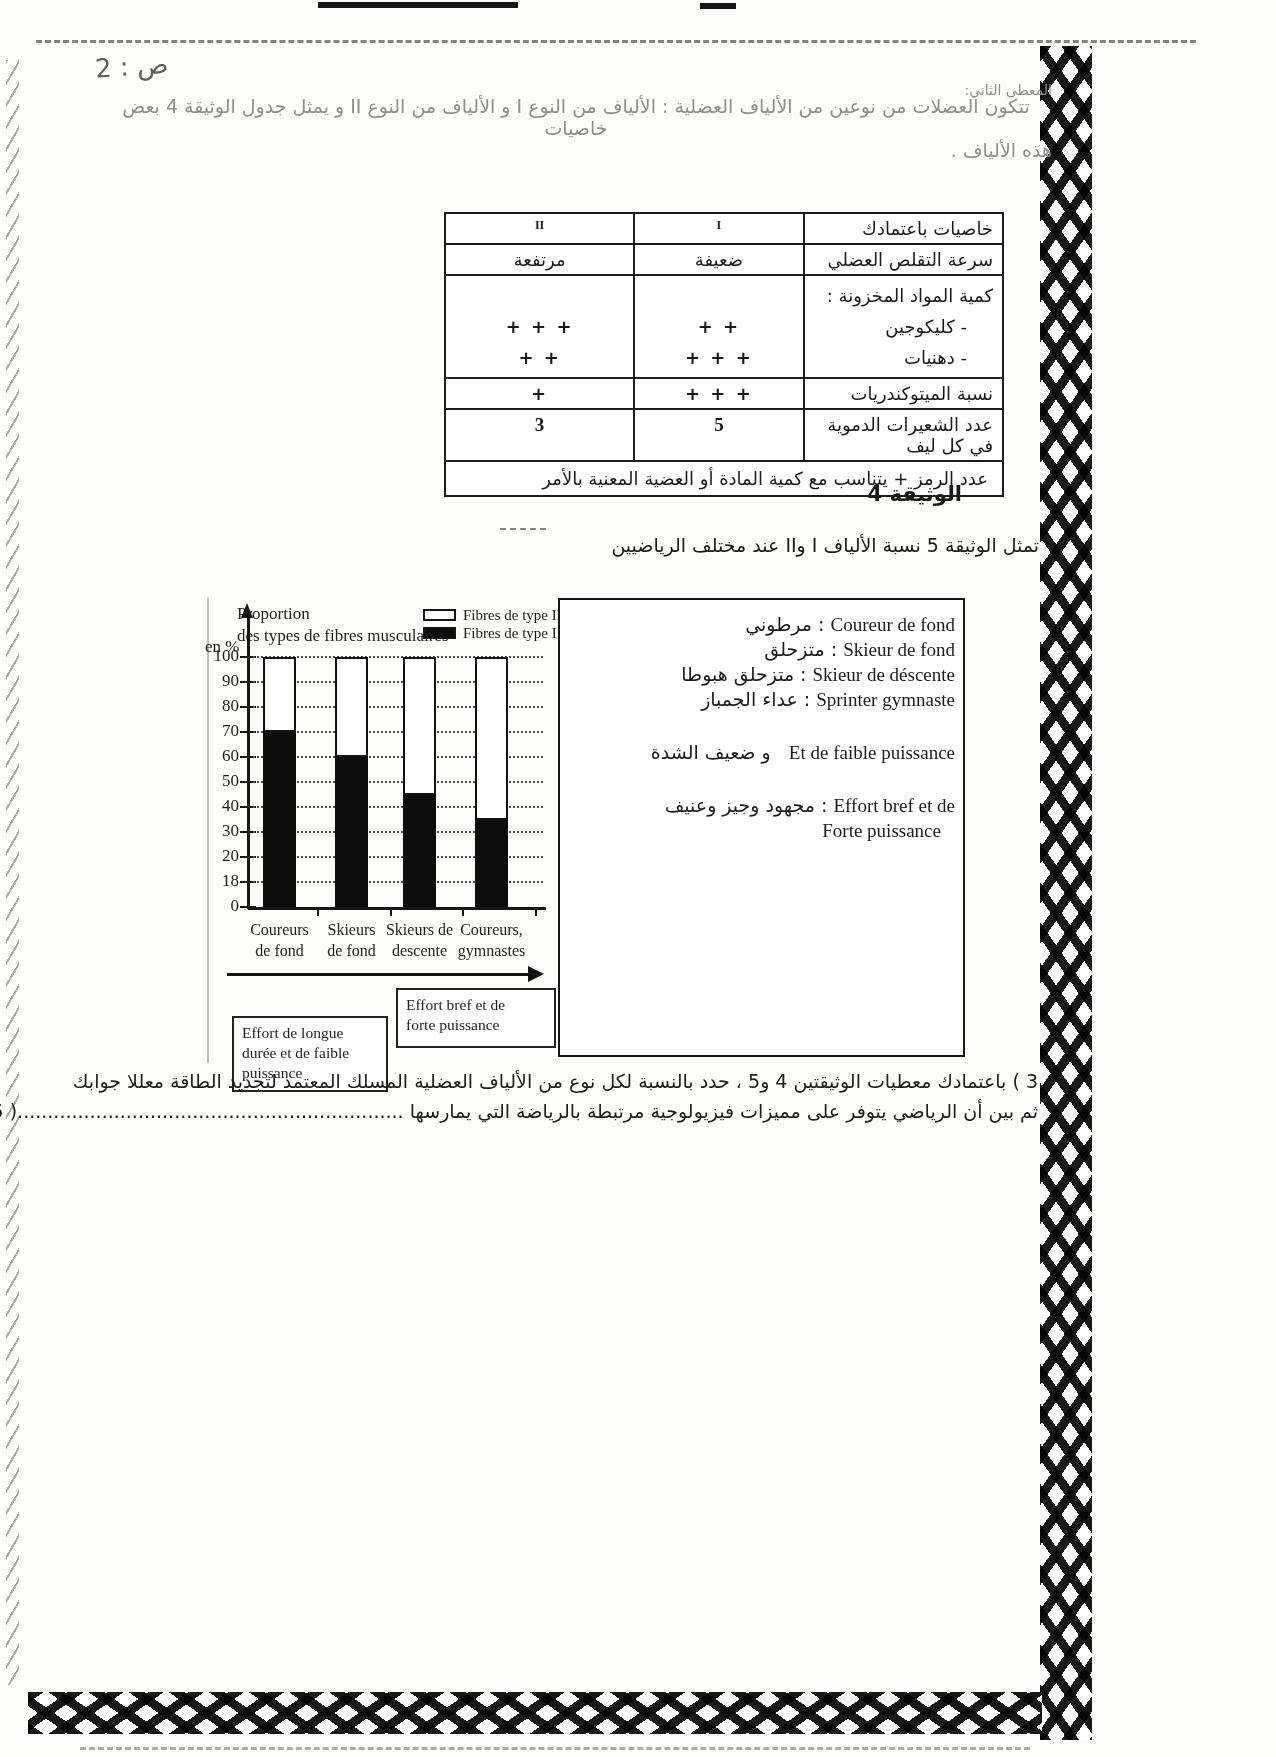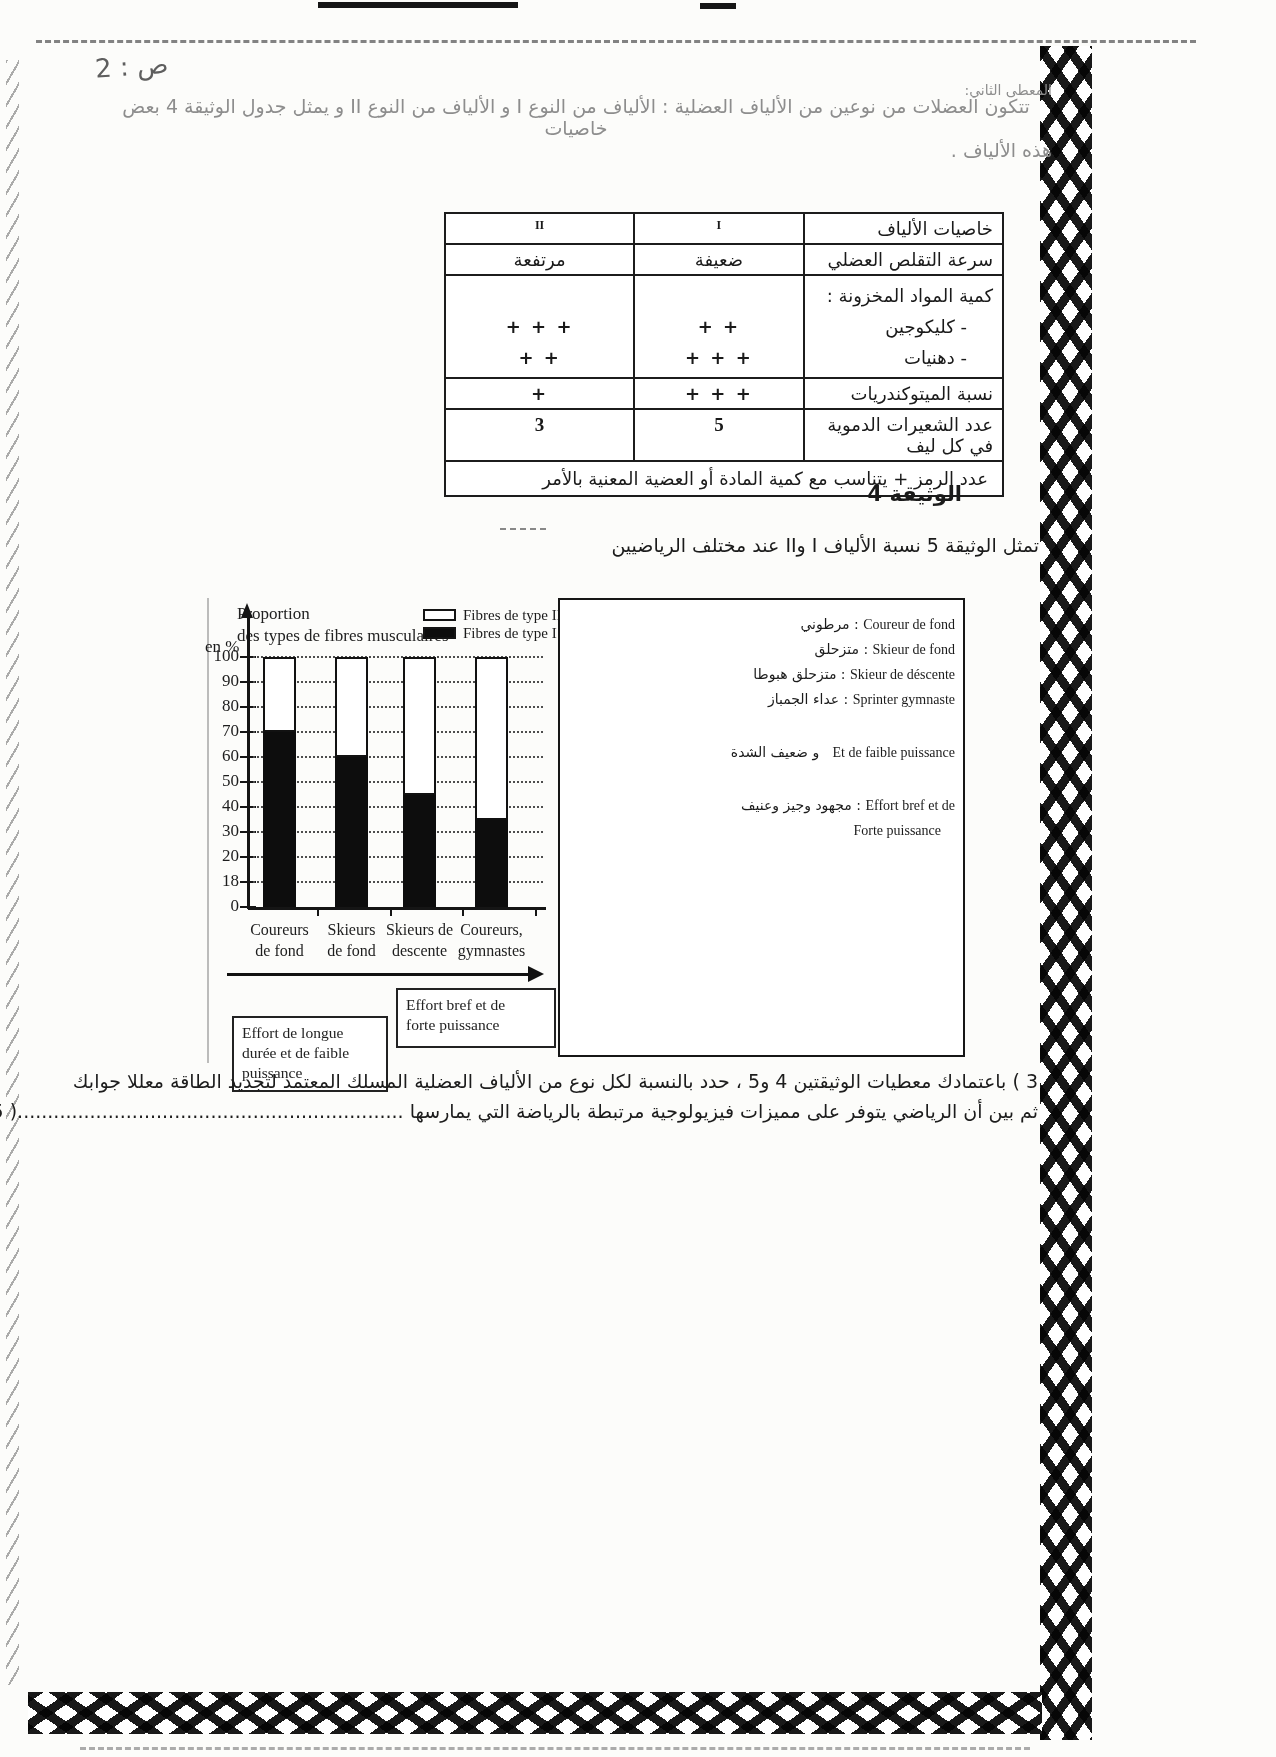--- a/index.html
+++ b/index.html
@@ -50,21 +50,21 @@
   .legend-row{display:flex;align-items:center;height:16px;margin-bottom:2px;}
   .legend-swatch{width:33px;height:12px;border:2px solid #141414;box-sizing:border-box;margin-right:7px;flex:0 0 auto;}
   .legend-label{font-family:"Liberation Serif",serif;font-size:15px;white-space:nowrap;}
 
   
   .effort-box{border:2px solid #222;background:#fff;padding:5px 8px;
     font-family:"Liberation Serif",serif;font-size:15.5px;line-height:20px;color:#222;}
 
   
   .panel{left:558px;top:598px;width:407px;height:459px;border:2px solid #161616;background:#fff;box-sizing:border-box;}
-  #glossary-lines{direction:rtl;text-align:right;padding:12px 8px 0 12px;font-size:14px;color:#1b1b1b;}
+  #glossary-lines{direction:rtl;text-align:right;padding:12px 8px 0 12px;font-size:19px;color:#1b1b1b;}
   .gl-line{line-height:25px;white-space:nowrap;}
   .gl-fr{font-family:"Liberation Serif",serif;}
 
   .q-line{font-size:19px;color:#1c1c1c;white-space:nowrap;}
 </style>
 </head>
 <body>
 
 <div class="page">
 
@@ -83,21 +83,21 @@
   <div class="abs rtl faded" style="left:700px;top:139px;width:352px;font-size:19px;">هذه الألياف .</div>
 
   <table class="ftable abs" style="left:444px;top:212px;">
     <colgroup>
         <col style="width:200px">
         <col style="width:170px">
         <col style="width:190px">
       </colgroup>
     <tbody>
         <tr>
-      <td class="lbl">خاصيات الألياف</td>
+      <td class="lbl">خاصيات باعتمادك</td>
       <td class="roman">I</td>
       <td class="roman">II</td>
     </tr>
     <tr>
       <td class="lbl">سرعة التقلص العضلي</td>
       <td>ضعيفة</td>
       <td>مرتفعة</td>
     </tr>
     <tr>
       <td class="lbl">

